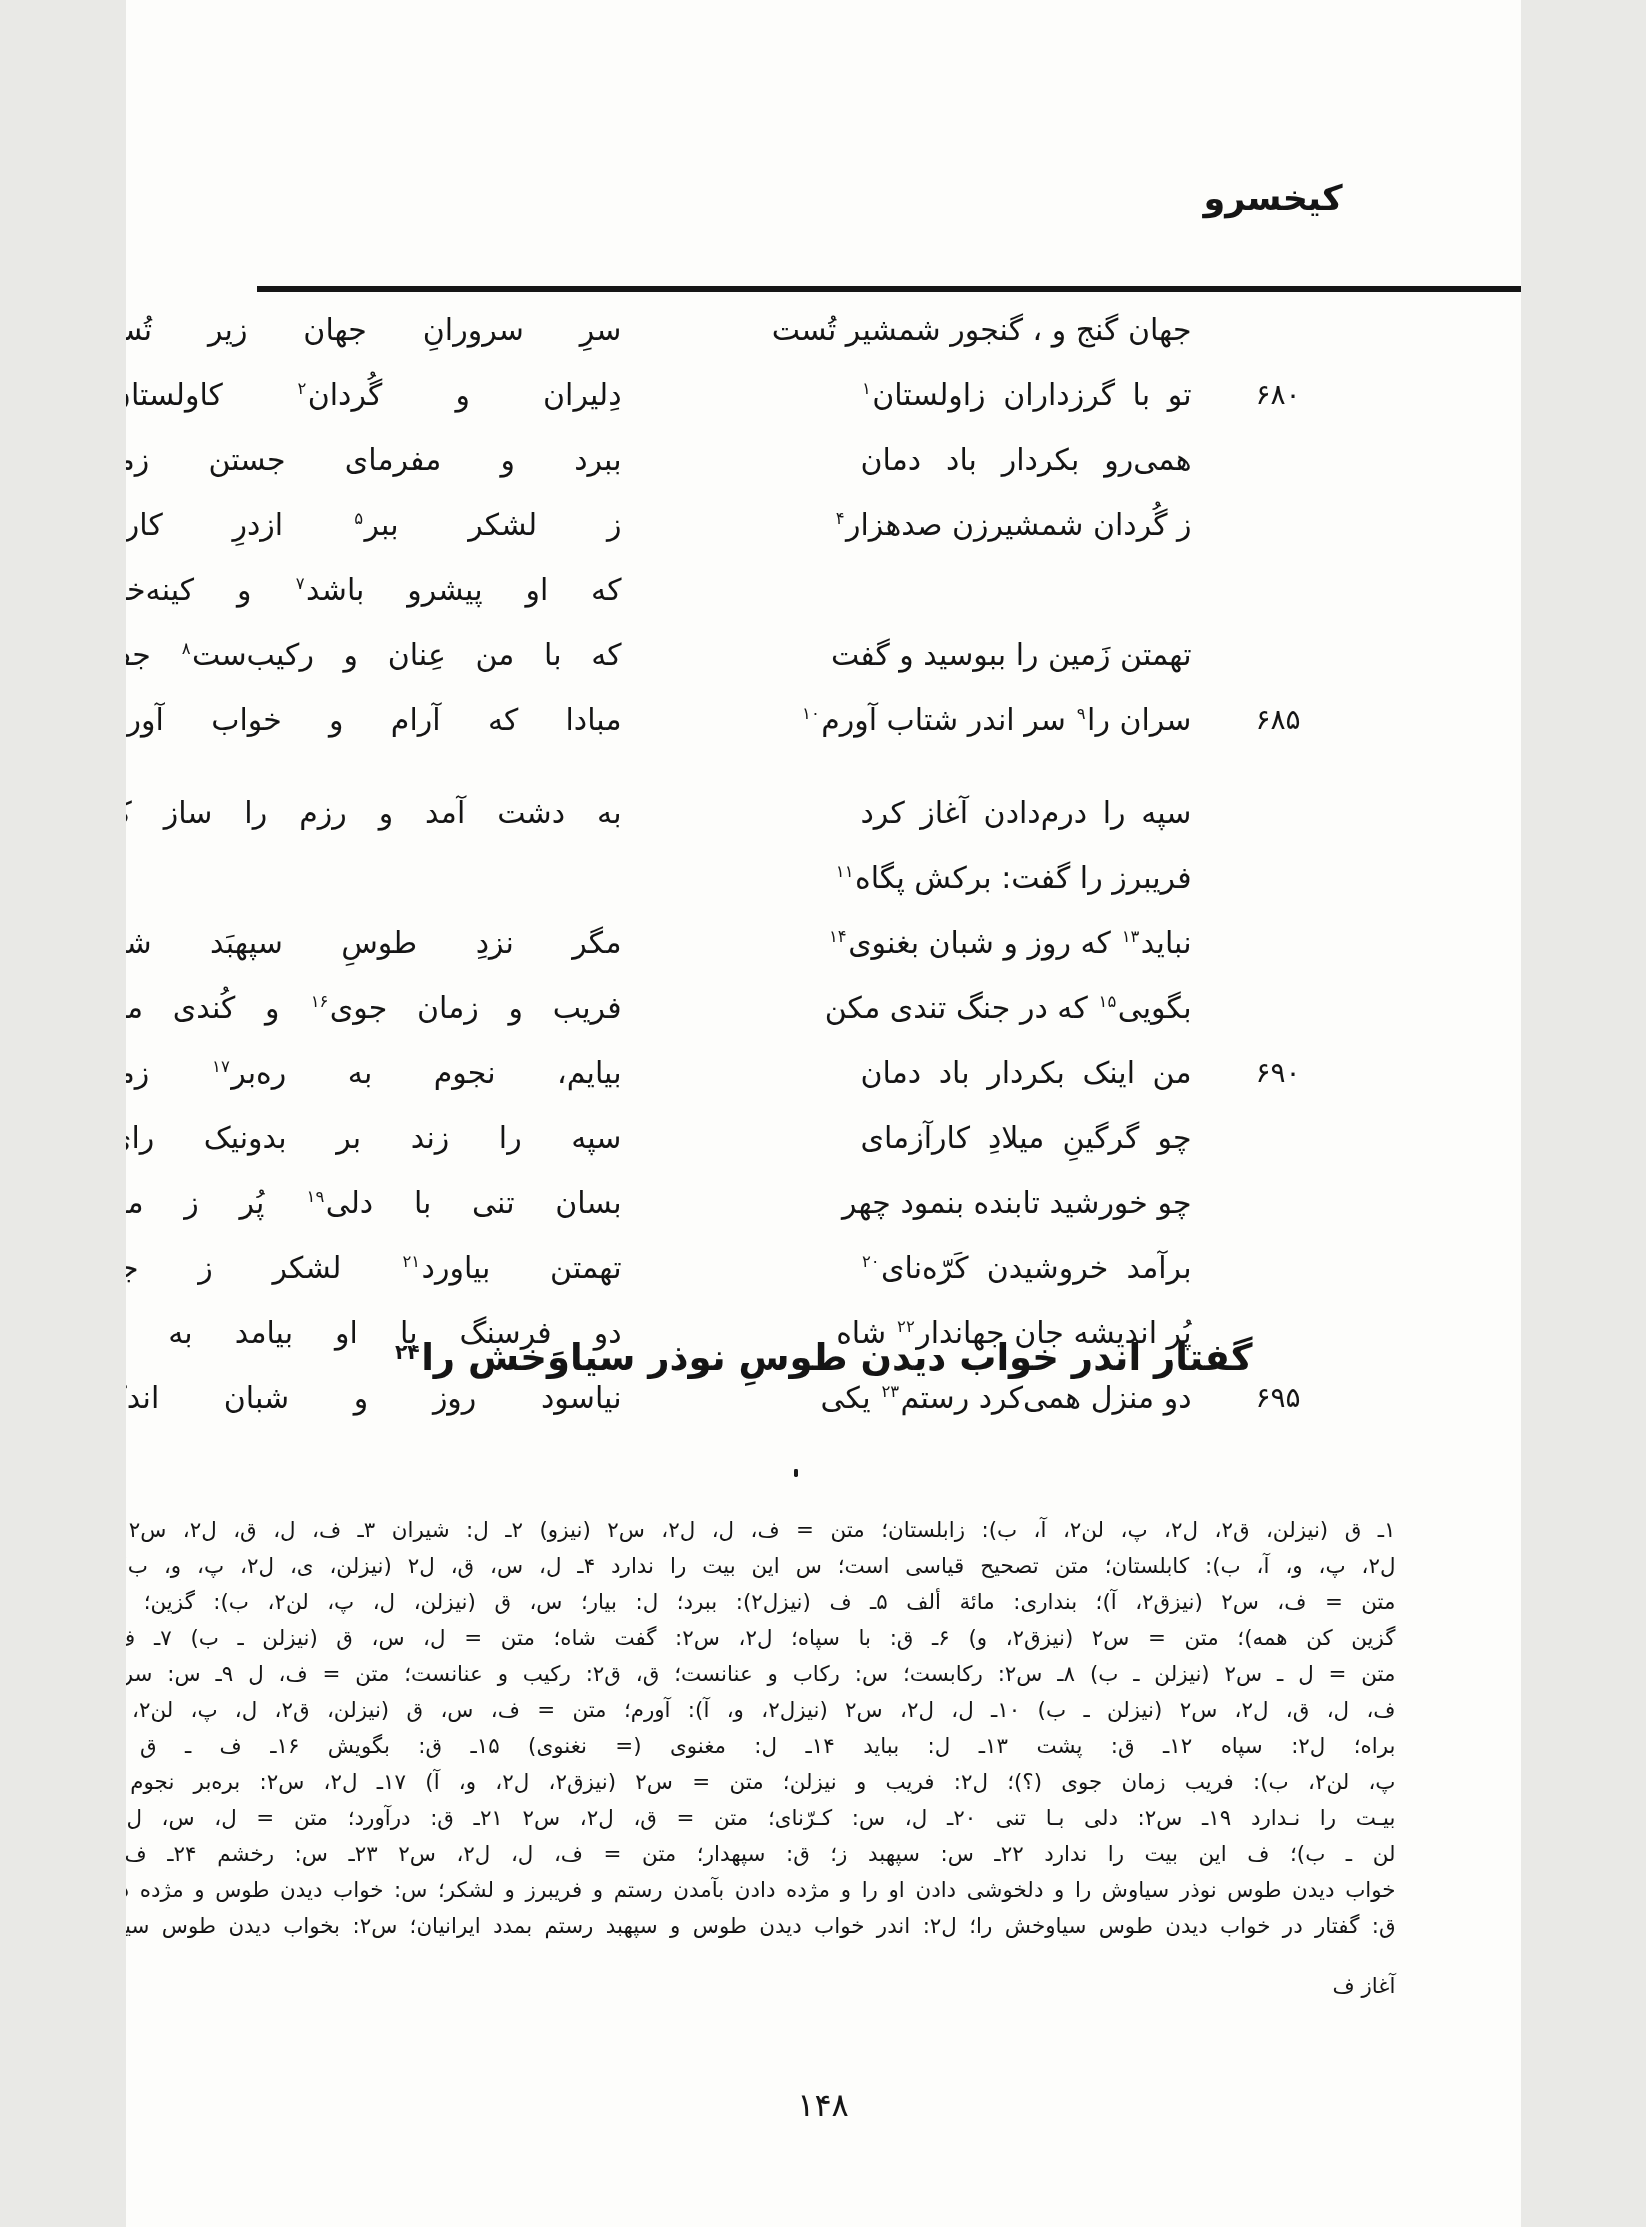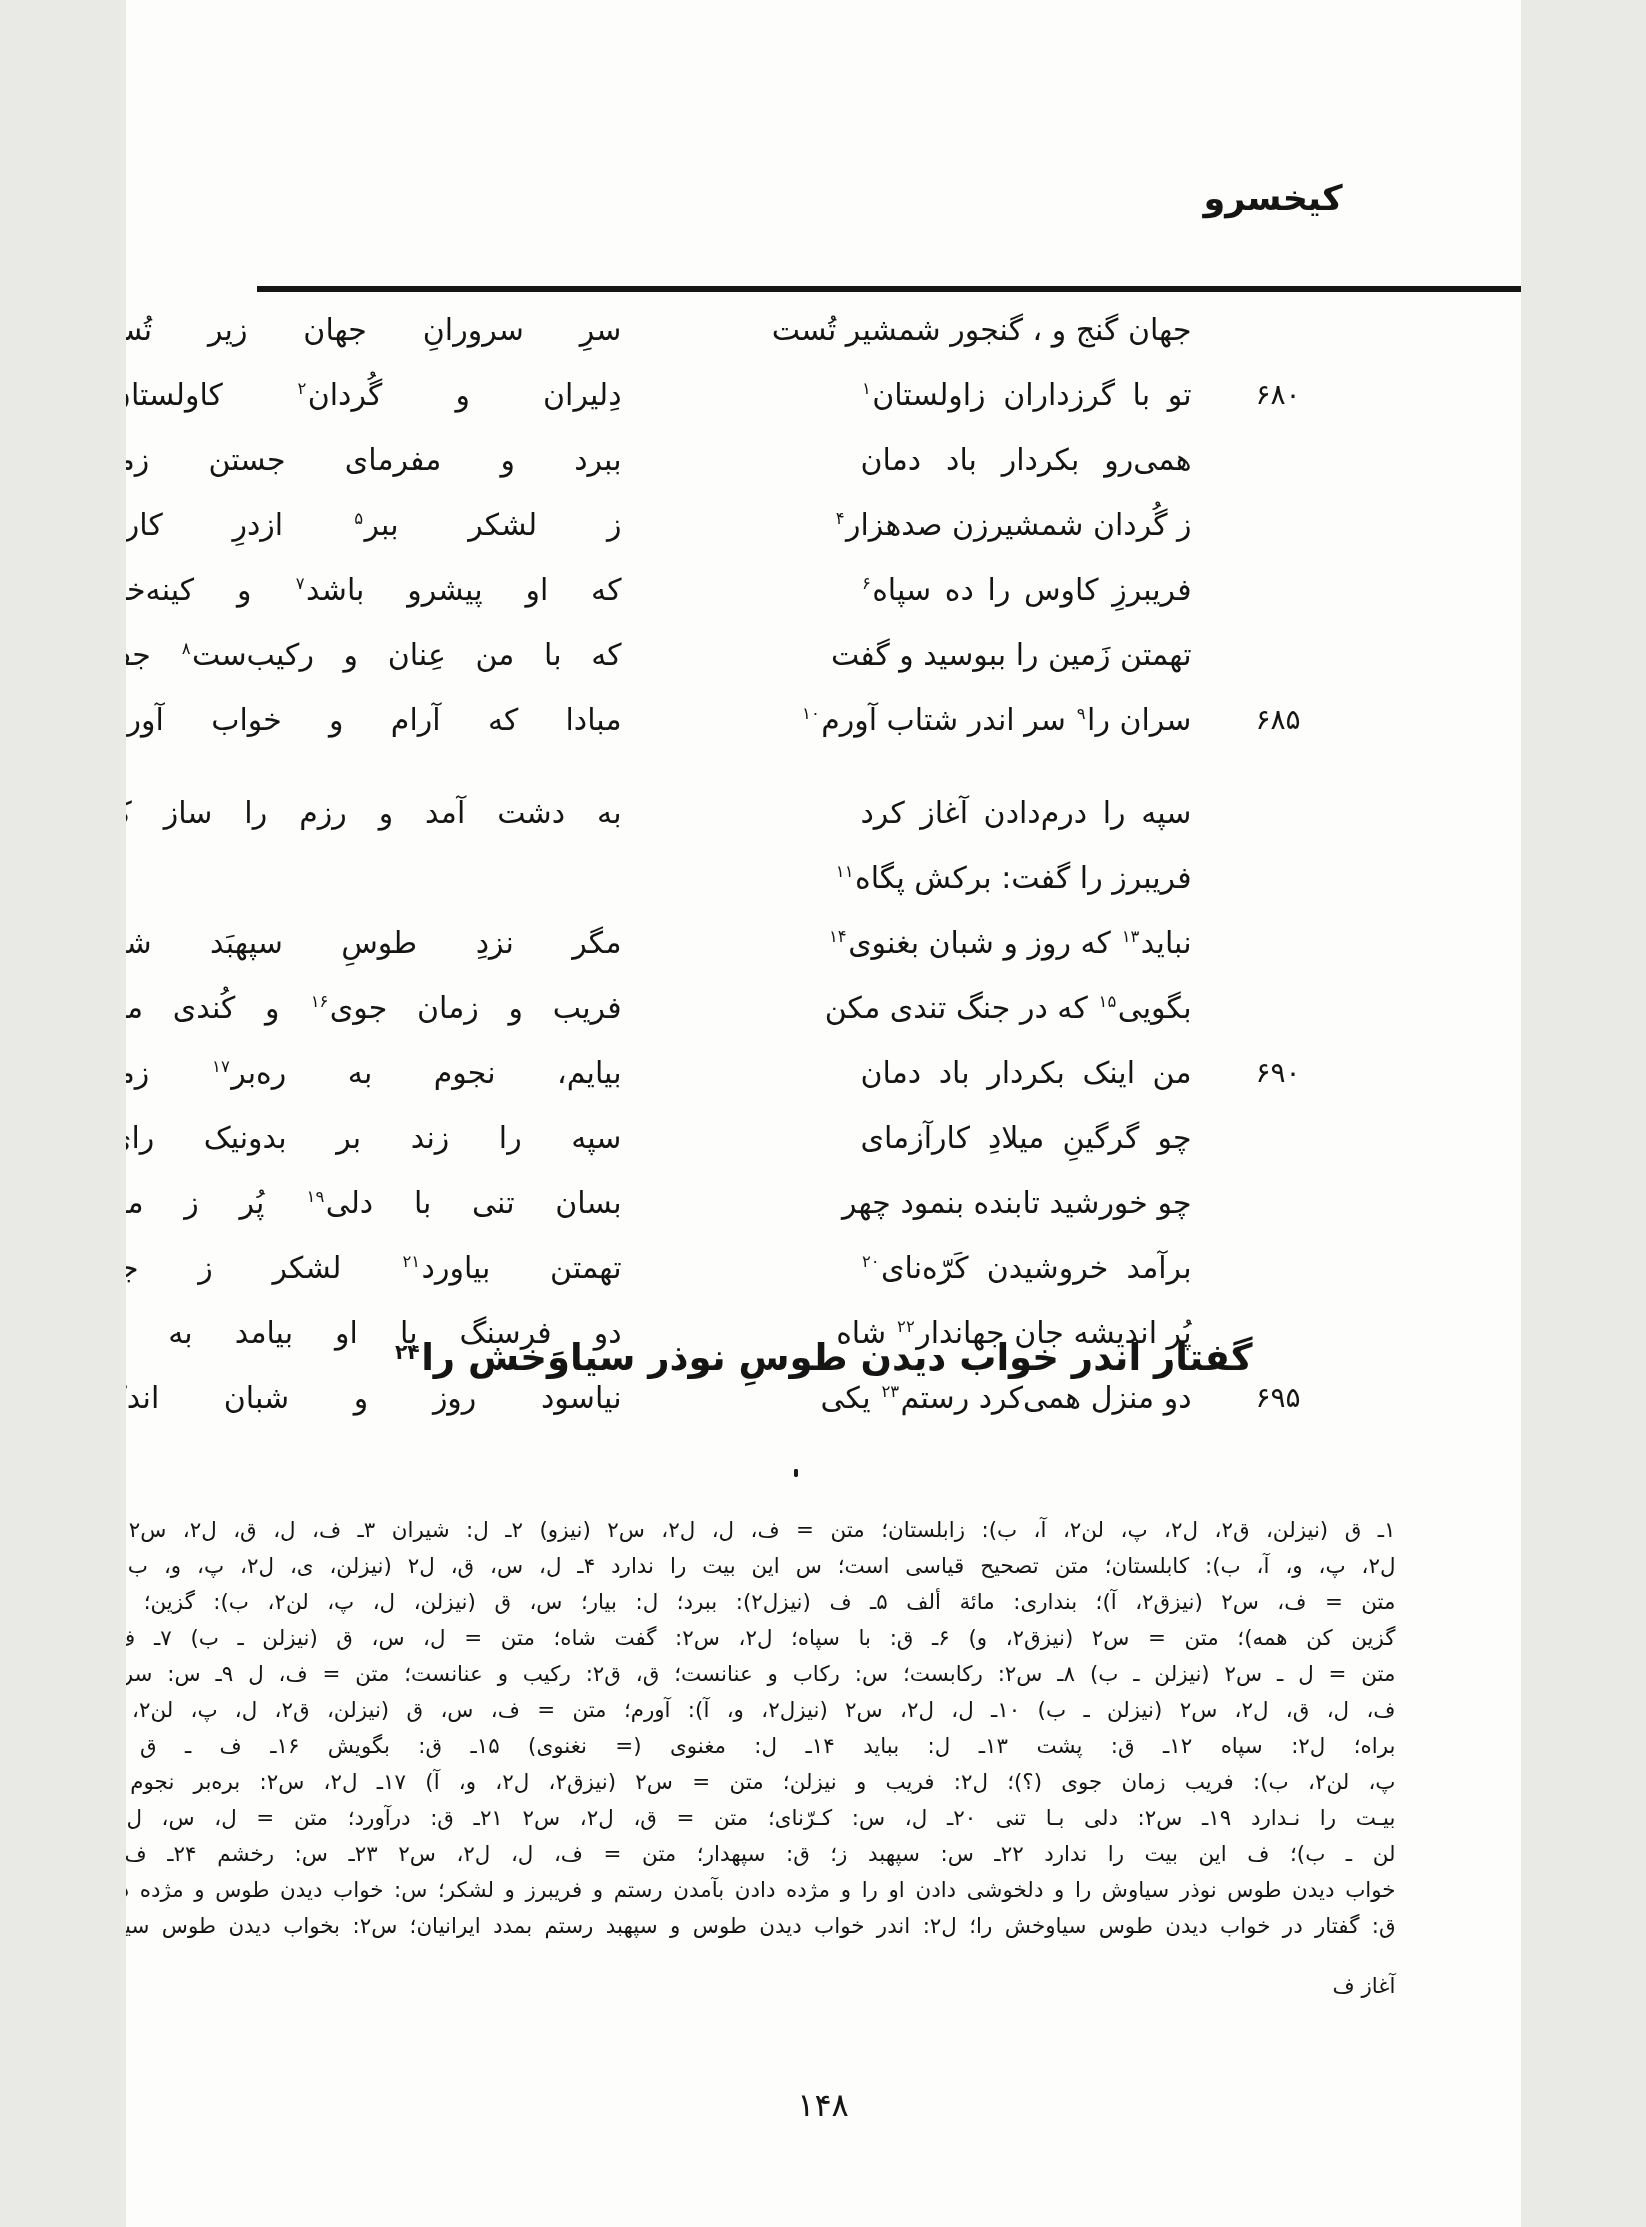--- a/index.html
+++ b/index.html
@@ -119,21 +119,20 @@
       <div class="hemi hemi-r">همی‌رو بکردار باد دمان</div>
       <div class="hemi hemi-l">ببرد و مفرمای جستن زمان</div>
     </div>
     <div class="vrow" style="top:195px">
       <div class="vnum"></div>
       <div class="hemi hemi-r">ز گُردان شمشیرزن صدهزار<sup>۴</sup></div>
       <div class="hemi hemi-l">ز لشکر ببر<sup>۵</sup> ازدرِ کارزار</div>
     </div>
     <div class="vrow" style="top:260px">
       <div class="vnum"></div>
-      <div class="hemi hemi-r">فریبرزِ کاوس را ده سپاه<sup>۶</sup></div>
       <div class="hemi hemi-l">که او پیشرو باشد<sup>۷</sup> و کینه‌خواه</div>
     </div>
     <div class="vrow" style="top:325px">
       <div class="vnum"></div>
       <div class="hemi hemi-r">تهمتن زَمین را ببوسید و گفت</div>
       <div class="hemi hemi-l">که با من عِنان و رکیب‌ست<sup>۸</sup> جفت</div>
     </div>
     <div class="vrow" style="top:390px">
       <div class="vnum">۶۸۵</div>
       <div class="hemi hemi-r">سران را<sup>۹</sup> سر اندر شتاب آورم<sup>۱۰</sup></div>

